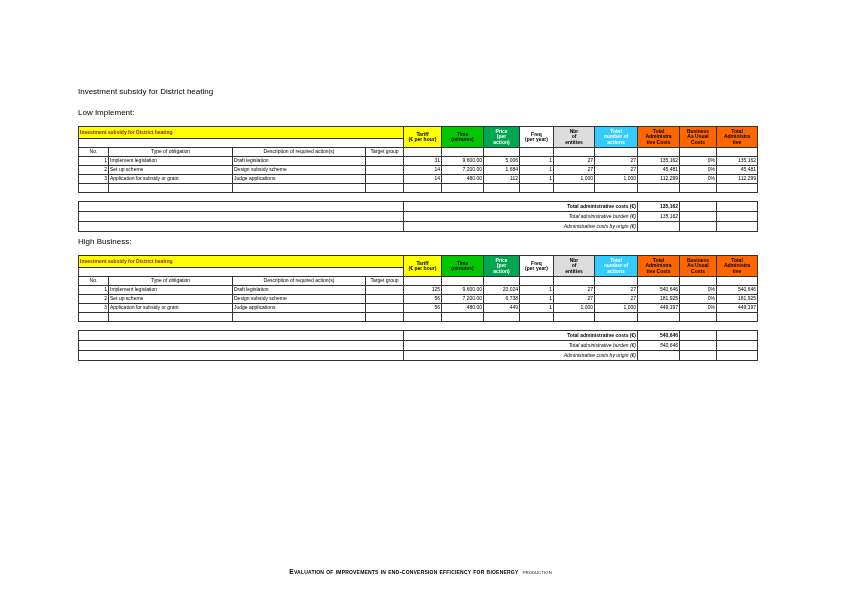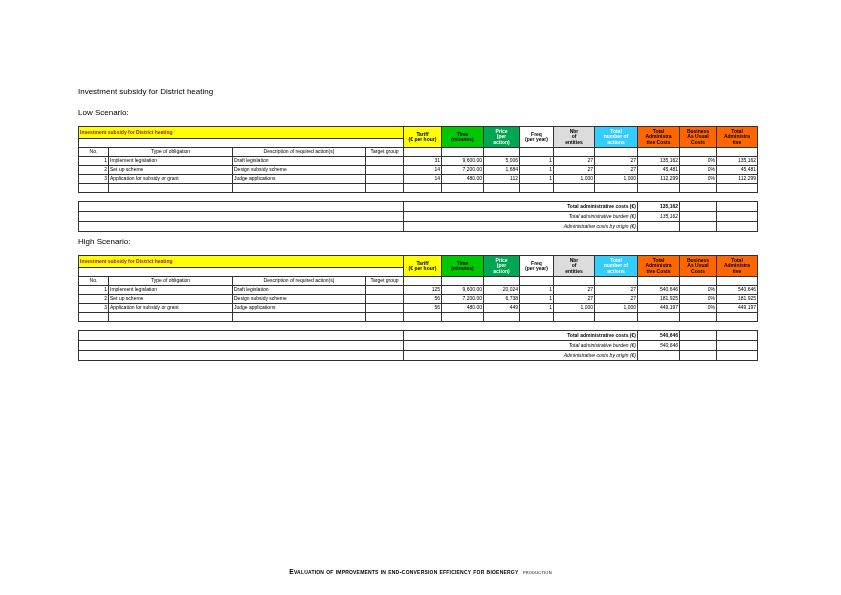--- a/index.html
+++ b/index.html
@@ -42,21 +42,21 @@
   .f-tail{font-variant:small-caps;font-weight:normal;font-size:6.3px;letter-spacing:.2px;}
 </style>
 </head>
 <body>
 
 <div class="page">
 
 
   <div class="doc-title">Investment subsidy for District heating</div>
 
-  <div class="scen-label scen-low">Low Scenario:</div>
+  <div class="scen-label scen-low">Low Implement:</div>
   <div class="tbl tbl-low">
       <table class="grid">
         <colgroup>
           <col style="width: 30px;">
           <col style="width: 124px;">
           <col style="width: 133px;">
           <col style="width: 38px;">
           <col style="width: 38px;">
           <col style="width: 42px;">
           <col style="width: 36px;">
@@ -210,21 +210,21 @@
             <td colspan="4" class="nob"></td>
             <td colspan="6" class="lab ti">Administrative costs by origin (€)</td>
             <td class="num ti"></td>
             <td></td>
             <td></td>
           </tr>
         </tbody>
       </table>
     </div>
 
-  <div class="scen-label scen-high">High Scenario:</div>
+  <div class="scen-label scen-high">High Business:</div>
   <div class="tbl tbl-high">
       <table class="grid">
         <colgroup>
           <col style="width: 30px;">
           <col style="width: 124px;">
           <col style="width: 133px;">
           <col style="width: 38px;">
           <col style="width: 38px;">
           <col style="width: 42px;">
           <col style="width: 36px;">

